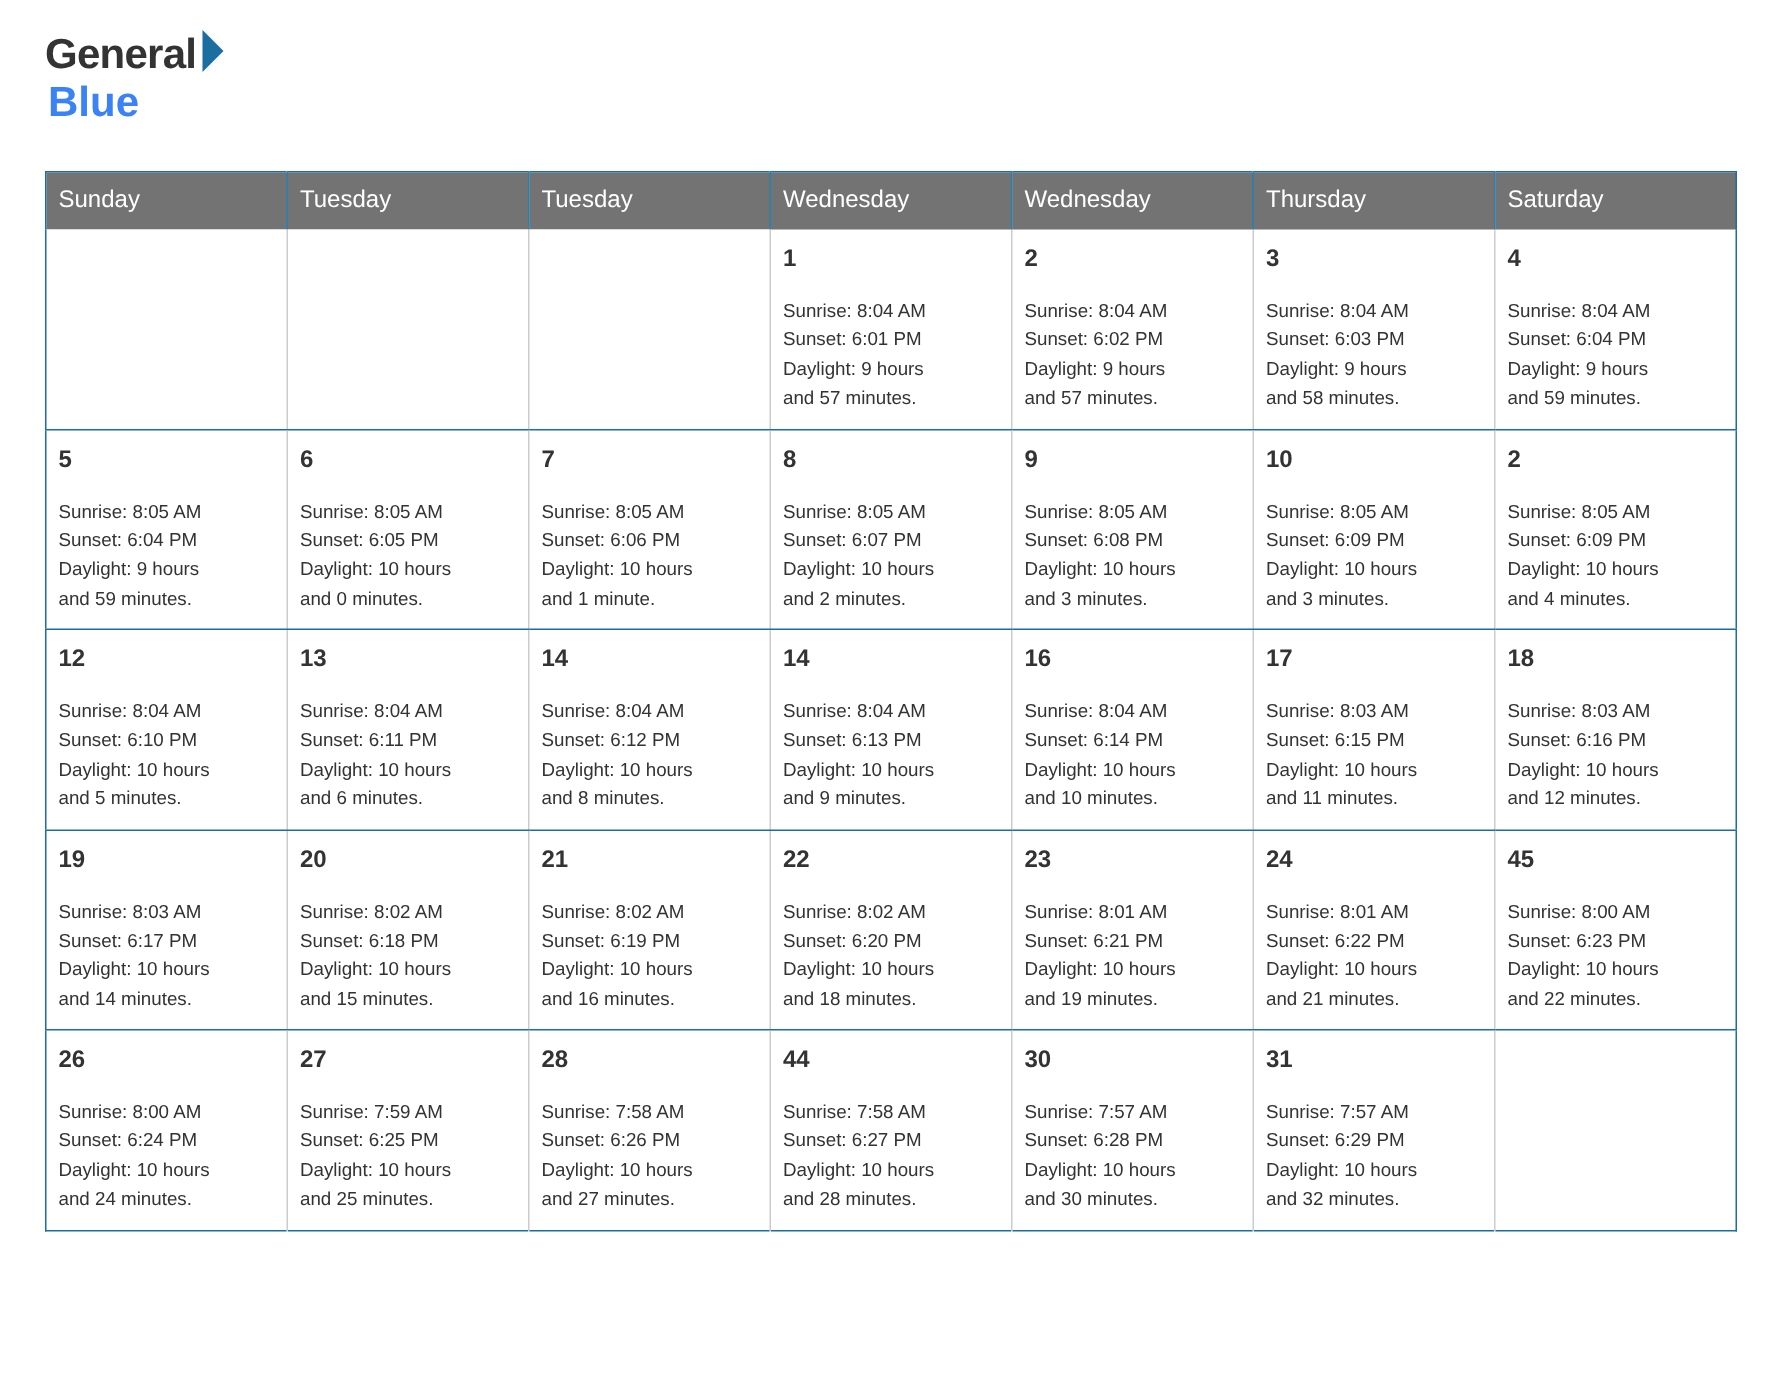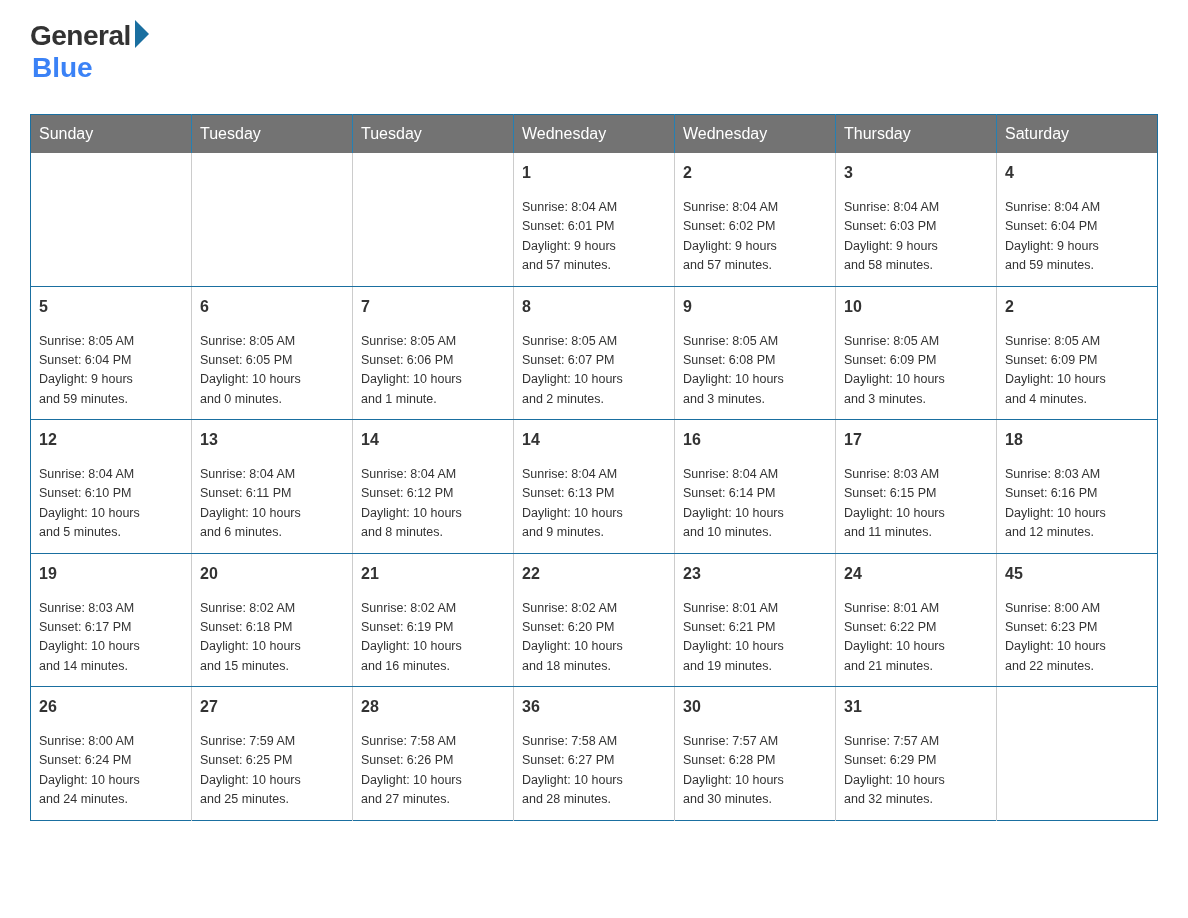--- a/index.html
+++ b/index.html
@@ -255,21 +255,21 @@
         </td>
         <td>
           <span class="day-number">27</span>
           <div class="day-info">Sunrise: 7:59 AM<br>Sunset: 6:25 PM<br>Daylight: 10 hours<br>and 25 minutes.</div>
         </td>
         <td>
           <span class="day-number">28</span>
           <div class="day-info">Sunrise: 7:58 AM<br>Sunset: 6:26 PM<br>Daylight: 10 hours<br>and 27 minutes.</div>
         </td>
         <td>
-          <span class="day-number">36</span>
+          <span class="day-number">44</span>
           <div class="day-info">Sunrise: 7:58 AM<br>Sunset: 6:27 PM<br>Daylight: 10 hours<br>and 28 minutes.</div>
         </td>
         <td>
           <span class="day-number">30</span>
           <div class="day-info">Sunrise: 7:57 AM<br>Sunset: 6:28 PM<br>Daylight: 10 hours<br>and 30 minutes.</div>
         </td>
         <td>
           <span class="day-number">31</span>
           <div class="day-info">Sunrise: 7:57 AM<br>Sunset: 6:29 PM<br>Daylight: 10 hours<br>and 32 minutes.</div>
         </td>

